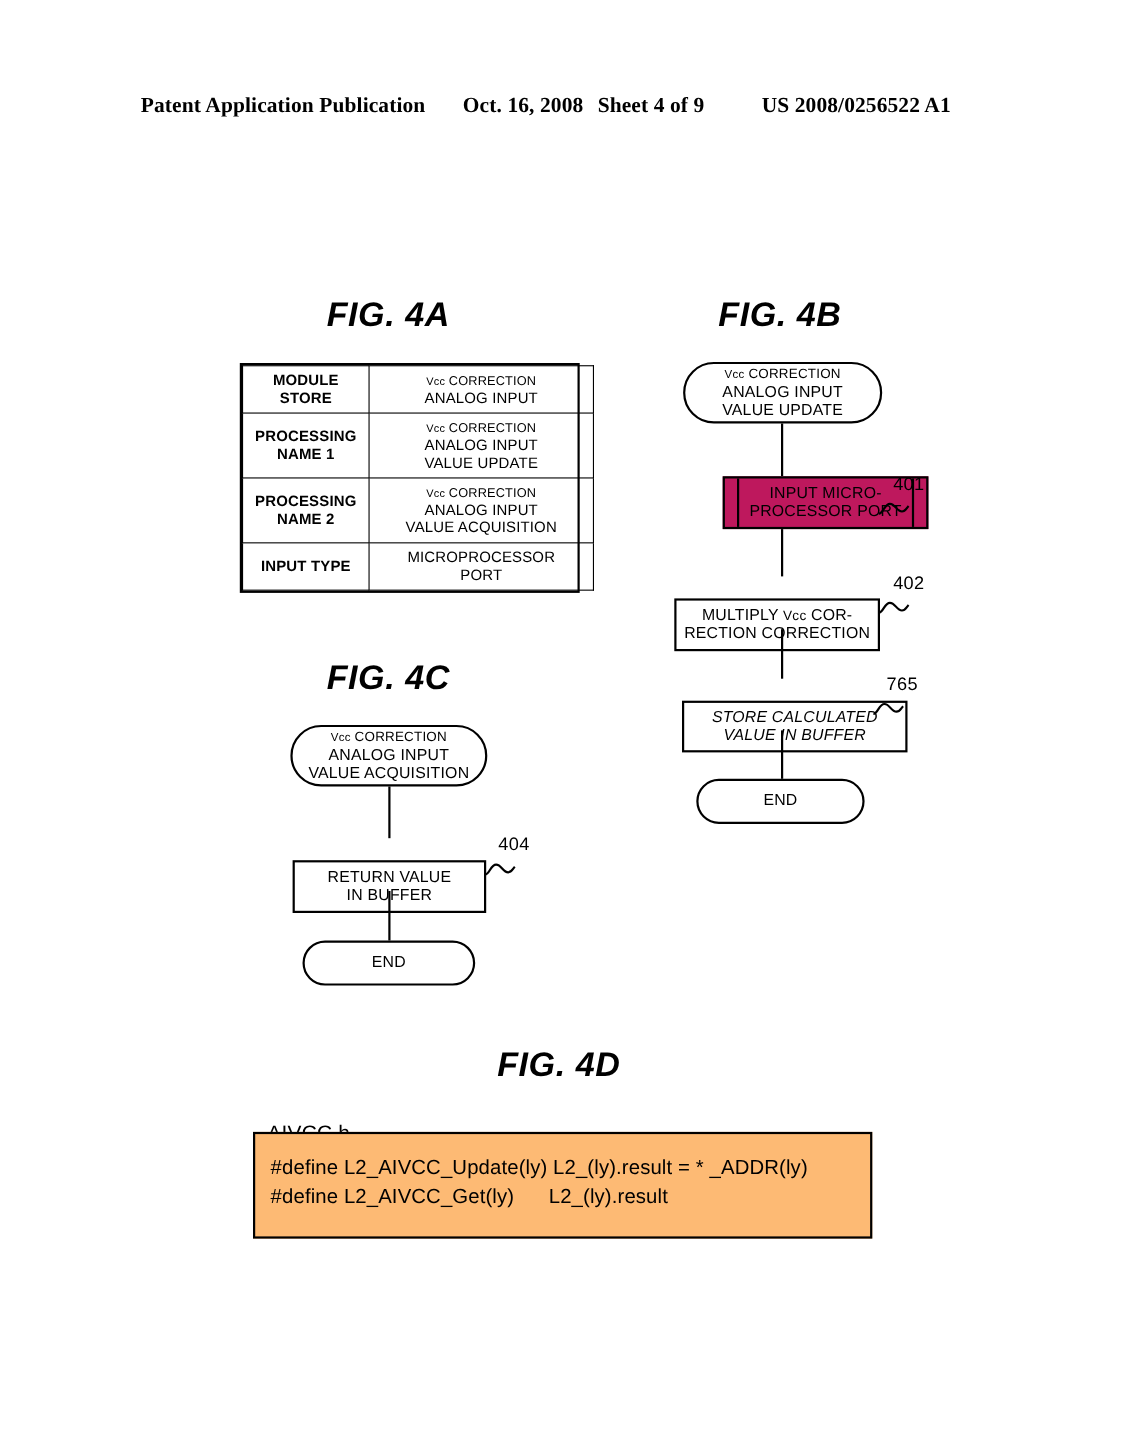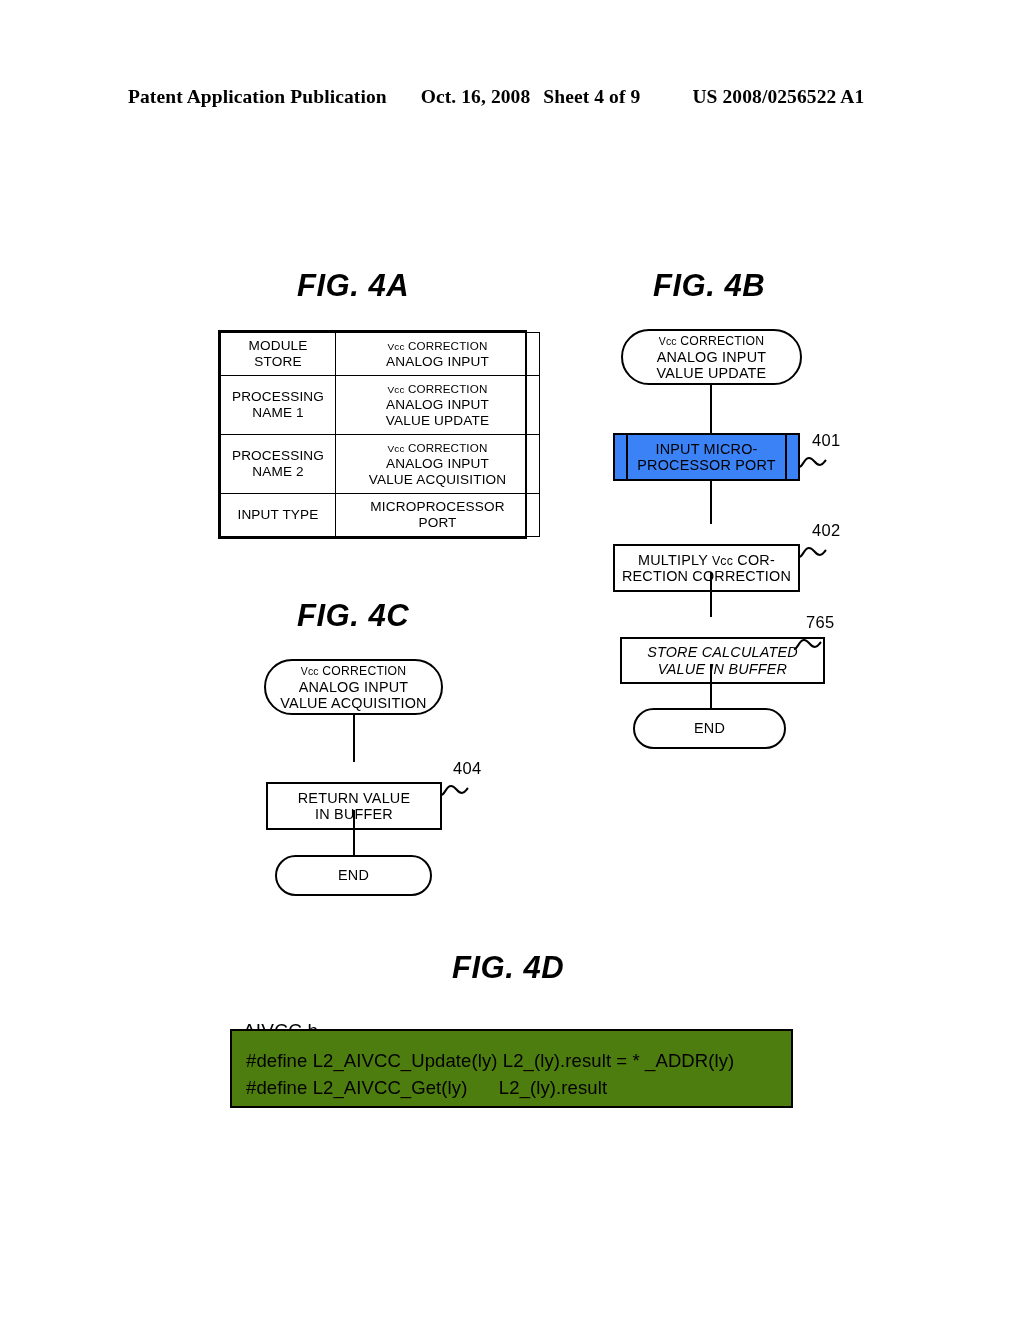--- a/index.html
+++ b/index.html
@@ -68,21 +68,21 @@
   }
   #fig4a-table td {
     border: 1.6px solid #000;
     text-align: center;
     vertical-align: middle;
     font-size: 13.6px;
     line-height: 1.18;
     letter-spacing: 0.15px;
     padding: 5px 2px;
   }
-  #fig4a-table td.c-label { width: 110px; }
+  #fig4a-table td.c-label { width: 110px; font-weight: bold; }
   #fig4a-table td.c-value { width: 199px; }
   #fig4a-table .vcc-small { font-size: 11.6px; }
 
   
   .fc-node {
     position: absolute;
     box-sizing: border-box;
     display: flex;
     align-items: center;
     justify-content: center;
@@ -98,21 +98,22 @@
   }
   .fc-proc {
     border: 2.6px solid #000;
     margin-top: 20px;
   }
   
   .fc-sub {
     border: 2.6px solid #000;
     position: absolute;
     box-sizing: border-box;
-    background: #3b82f6;
+    background: #be185d;
+    margin-left: 44px;
   }
   .fc-sub .rail {
     position: absolute;
     top: 0;
     bottom: 0;
     width: 2.4px;
     background: #000;
   }
   .fc-sub .rail.l { left: 11px; }
   .fc-sub .rail.r { right: 11px; }
@@ -156,24 +157,24 @@
     top: 1020px;
     font-size: 19px;
     letter-spacing: 0.2px;
     white-space: nowrap;
   }
   #code-box {
     position: absolute;
     left: 230px;
     top: 1029px;
     width: 563px;
-    height: 79px;
+    height: 97px;
     border: 2.2px solid #000;
     box-sizing: border-box;
-    background: #4d7c0f;
+    background: #fdba74;
     padding: 17px 0 16px 14px;
   }
   #code-box .code-line {
     font-size: 18.5px;
     line-height: 1.44;
     letter-spacing: 0.1px;
     white-space: pre;
   }
 </style>
 </head>

